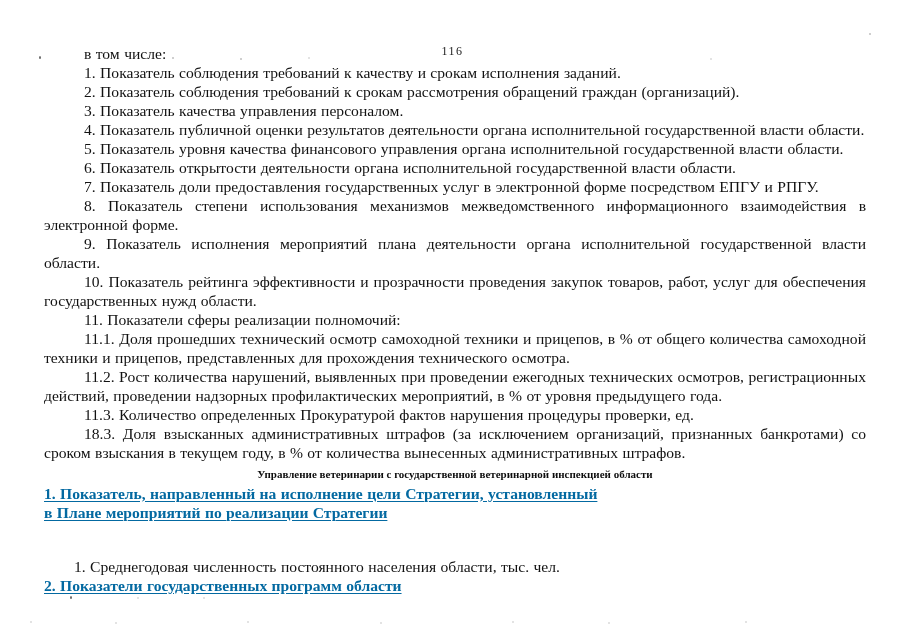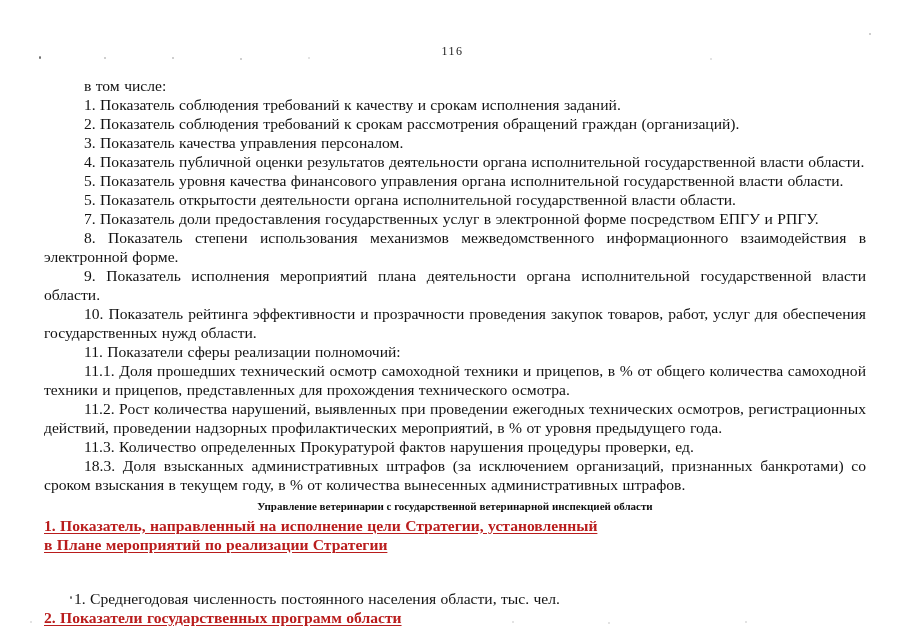--- a/index.html
+++ b/index.html
@@ -22,21 +22,21 @@
     left: 0;
     width: 100%;
     text-align: center;
     font-size: 12px;
     letter-spacing: 1.5px;
     color: #1a1a1a;
   }
   .content {
     position: absolute;
     left: 44px;
-    top: 76px;
+    top: 44px;
     width: 822px;
   }
   .content p {
     margin: 0;
     font-size: 15.6px;
     line-height: 19px;
     text-align: justify;
     text-indent: 40px;
     word-spacing: 0.5px;
   }
@@ -54,21 +54,21 @@
     line-height: 18.5px;
     color: #0d0d0d;
   }
   .subhead {
     margin: 0;
     font-size: 15.6px;
     font-weight: bold;
     text-align: right;
     text-indent: 0 !important;
     line-height: 18.5px;
-    color: #b91c1c;
+    color: #0369a1;
   }
   .subhead .u {
     text-decoration: underline;
     text-underline-offset: 2px;
   }
   .sect-line {
     line-height: 18.5px !important;
   }
   .speck {
     position: absolute;
@@ -88,21 +88,21 @@
 
   <div class="page-number">116</div>
 
   <div class="content">
     <p>в том числе:</p>
     <p>1. Показатель соблюдения требований к качеству и срокам исполнения заданий.</p>
     <p>2. Показатель соблюдения требований к срокам рассмотрения обращений граждан (организаций).</p>
     <p>3. Показатель качества управления персоналом.</p>
     <p>4. Показатель публичной оценки результатов деятельности органа исполнительной государственной власти области.</p>
     <p>5. Показатель уровня качества финансового управления органа исполнительной государственной власти области.</p>
-    <p>5. Показатель открытости деятельности органа исполнительной государственной власти области.</p>
+    <p>6. Показатель открытости деятельности органа исполнительной государственной власти области.</p>
     <p>7. Показатель доли предоставления государственных услуг в электронной форме посредством ЕПГУ и РПГУ.</p>
     <p>8. Показатель степени использования механизмов межведомственного информационного взаимодействия в электронной форме.</p>
     <p>9. Показатель исполнения мероприятий плана деятельности органа исполнительной государственной власти области.</p>
     <p>10. Показатель рейтинга эффективности и прозрачности проведения закупок товаров, работ, услуг для обеспечения го­сударственных нужд области.</p>
     <p>11. Показатели сферы реализации полномочий:</p>
     <p>11.1. Доля прошедших технический осмотр самоходной техники и прицепов, в % от общего количества самоходной техники и прицепов, представленных для прохождения технического осмотра.</p>
     <p>11.2. Рост количества нарушений, выявленных при проведении ежегодных технических осмотров, регистрационных действий, проведении надзорных профилактических мероприятий, в % от уровня предыдущего года.</p>
     <p>11.3. Количество определенных Прокуратурой фактов нарушения процедуры проверки, ед.</p>
     <p>18.3. Доля взысканных административных штрафов (за исключением организаций, признанных банкротами) со сроком взыскания в текущем году, в % от количества вынесенных административных штрафов.</p>
 

